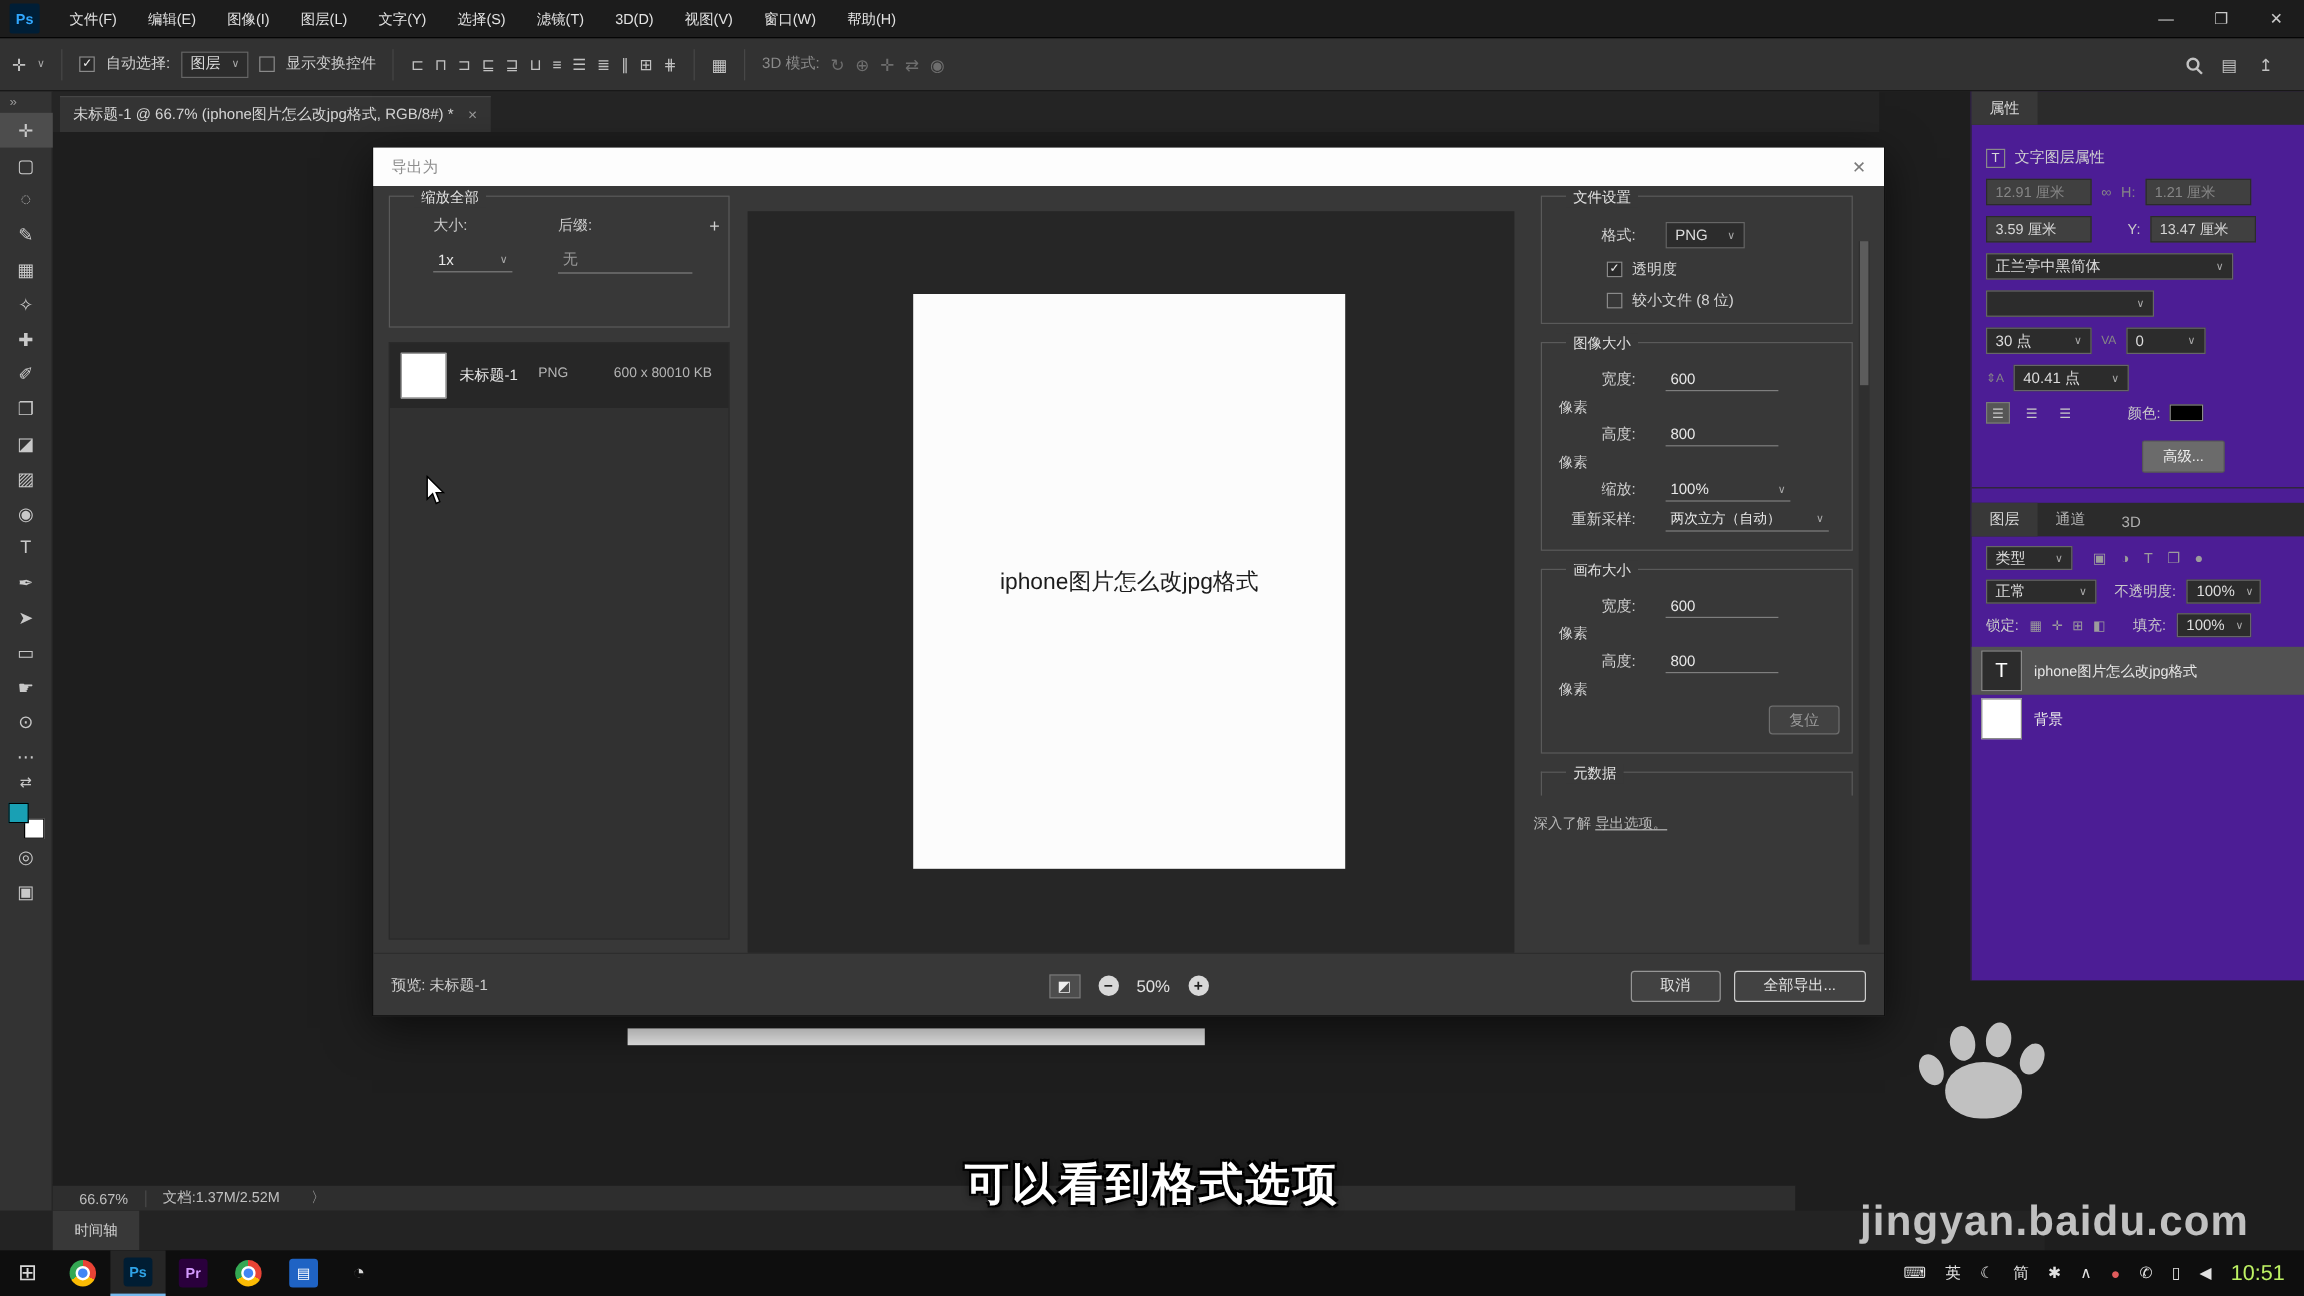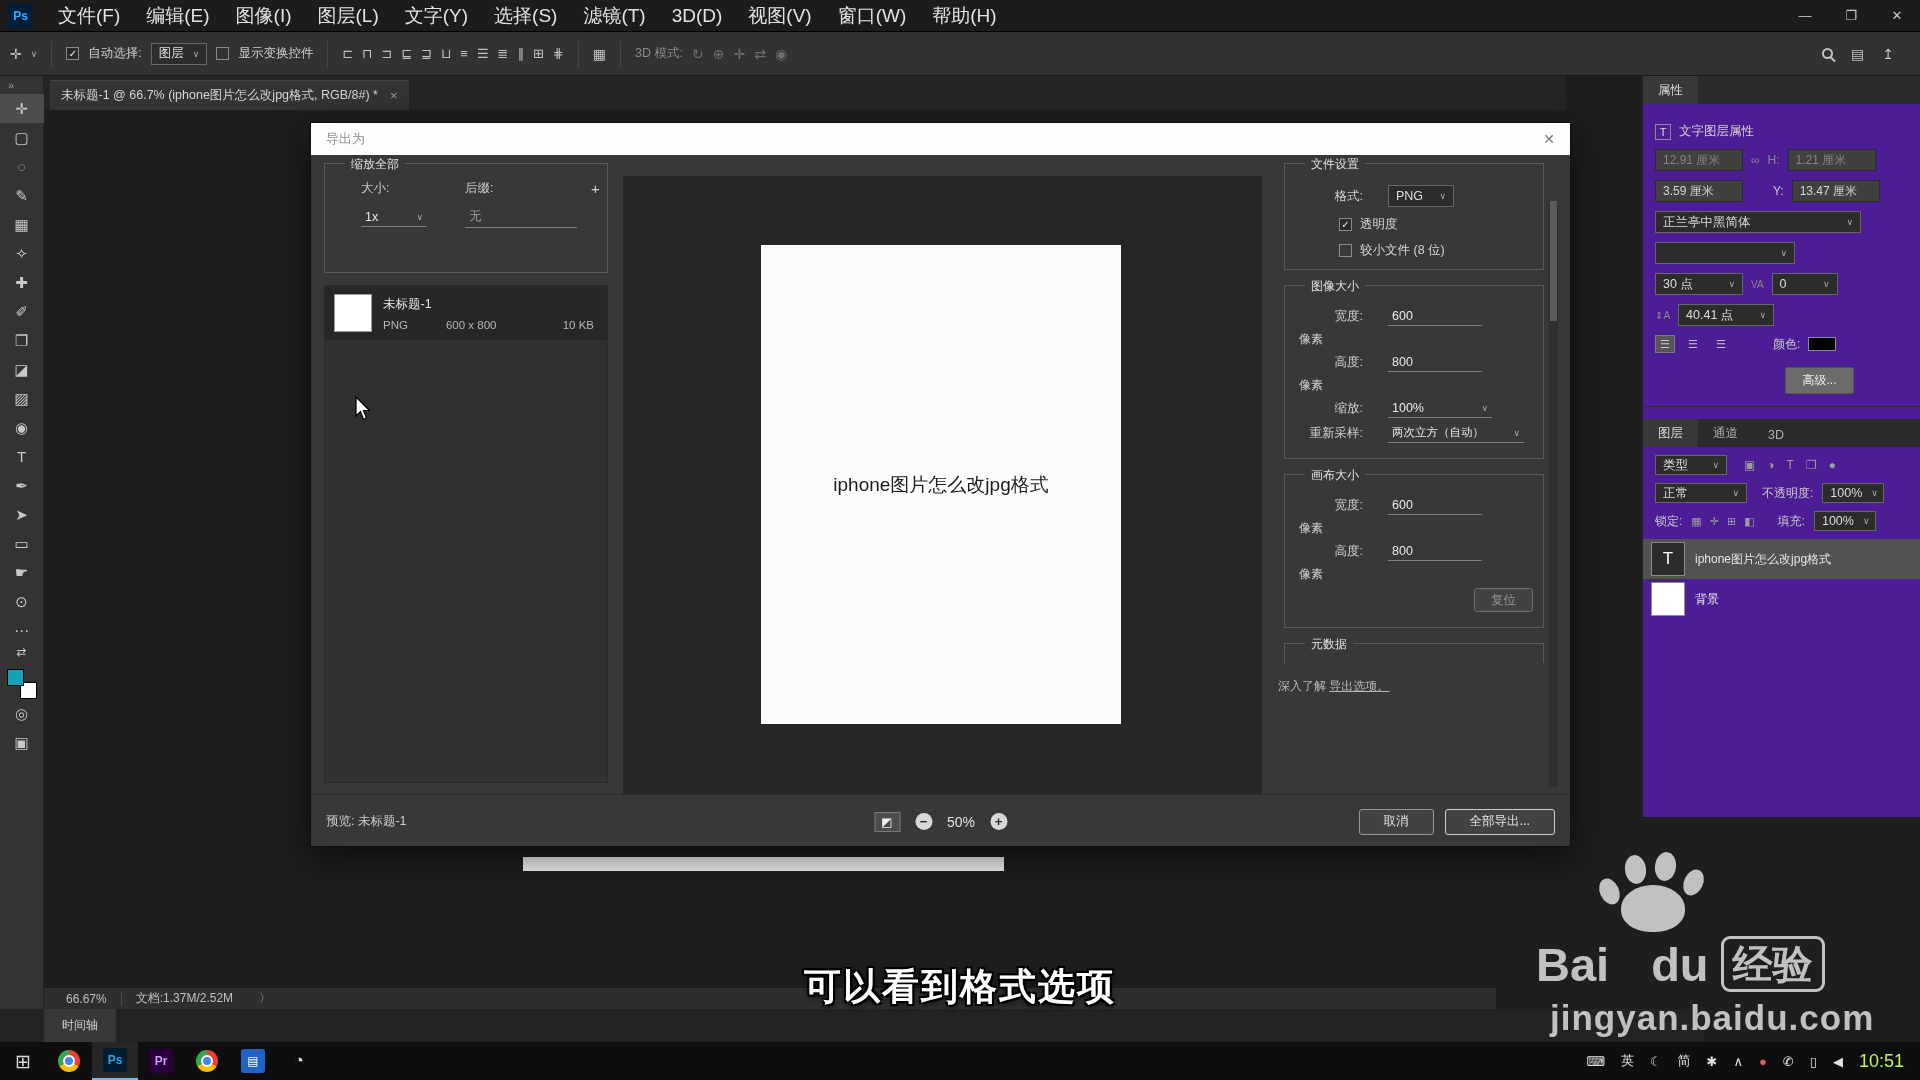--- a/index.html
+++ b/index.html
@@ -3,21 +3,21 @@
 <meta charset="utf-8">
 <style>
   *{box-sizing:border-box;margin:0;padding:0}
   html,body{width:1920px;height:1080px;overflow:hidden}
   body{background:#1e1e1e;font-family:"Liberation Sans","DejaVu Sans",sans-serif;color:#cfcfcf;font-size:13px;position:relative}
 
   
   .menubar{position:absolute;left:0;top:0;width:1920px;height:32px;background:#1c1c1c;border-bottom:1px solid #000;display:flex;align-items:center;z-index:30}
   .ps-logo{width:25px;height:25px;margin:0 12px 0 8px;background:#001e36;color:#31a8ff;font-weight:bold;font-size:12px;display:flex;align-items:center;justify-content:center;border-radius:2px}
   .menu-items{display:flex;align-items:center;height:32px}
-  .menu-item{padding:0 13px;line-height:32px;color:#e2e2e2;font-size:19px;cursor:default}
+  .menu-item{padding:0 13px;line-height:32px;color:#e2e2e2;font-size:12px;cursor:default}
   .win-controls{margin-left:auto;display:flex}
   .win-btn{width:46px;height:32px;text-align:center;line-height:32px;color:#c8c8c8;font-size:13px}
 
   
   .optionsbar{position:absolute;left:0;top:32px;width:1920px;height:44px;background:#323232;border-bottom:1px solid #181818;display:flex;align-items:center;padding:0 10px;gap:9px;z-index:30}
   .vdiv{width:1px;height:26px;background:#474747;margin:0 5px}
   .icon{color:#c2c2c2;font-size:14px;line-height:1}
   .icon.dim{color:#6e6e6e}
   .caret{font-size:9px;color:#aaa}
   .cb{width:13px;height:13px;border:1px solid #8a8a8a;background:#2a2a2a;display:inline-flex;align-items:center;justify-content:center;font-size:10px;color:#eee;flex:none}
@@ -56,21 +56,21 @@
   .legend{position:absolute;top:-8px;left:20px;background:#383838;padding:0 6px;font-size:12px;color:#e2e2e2;white-space:nowrap}
   .uline{border-bottom:1px solid #7e7e7e;color:#e8e8e8;font-size:12.5px;padding:2px 4px;display:inline-flex;justify-content:space-between;align-items:center;gap:8px}
 
   .dlg-left{position:absolute;left:13px;top:8px;width:284px;bottom:6px}
   .sa-grid{display:grid;grid-template-columns:104px 126px 1fr;row-gap:9px;padding-left:26px;align-items:center}
   .sa-label{font-size:12.5px;color:#c9c9c9}
   .sa-plus{font-size:15px;color:#d0d0d0;justify-self:end;padding-right:4px}
   .filelist{margin-top:12px;height:498px;background:#313131;border:1px solid #2a2a2a}
   .fitem{height:54px;background:#272727;display:flex;align-items:center;padding:0 9px;gap:11px}
   .fthumb{width:38px;height:38px;background:#ffffff;border:1px solid #9a9a9a;flex:none}
-  .fmeta{display:flex;flex-direction:column;gap:6px;flex:1}
+  .fmeta{display:flex;flex-direction:row;gap:17px;flex:1}
   .fname{font-size:12.5px;color:#e8e8e8}
   .fline{display:flex;font-size:11.5px;color:#b5b5b5}
   .fline .fdim{margin-left:38px}
   .fline .fsize{margin-left:auto;padding-right:4px}
 
   .dlg-preview{position:absolute;left:312px;top:21px;width:639px;bottom:0;background:#262626}
   .pv-canvas{position:absolute;left:138px;top:69px;width:360px;height:479px;background:#fcfcfc;display:flex;align-items:center;justify-content:center}
   .pv-text{color:#1c1c1c;font-size:19px;white-space:nowrap}
 
   .dlg-right{position:absolute;left:973px;top:8px;width:260px;display:flex;flex-direction:column;gap:15px}
@@ -558,25 +558,20 @@
 <div class="caption">可以看到格式选项</div>
 
 <div class="wm">
   <div class="paw">
     <i class="t1"></i>
       <i class="t2"></i>
       <i class="t3"></i>
       <i class="t4"></i>
       <i class="pad"></i>
   </div>
-  <div class="wm-line1">
-    <span class="wm-bai">Bai</span>
-    <span class="wm-du">du</span>
-    <span class="wm-exp">经验</span>
-  </div>
   <div class="wm-url">jingyan.baidu.com</div>
 </div>
 
 <div class="taskbar">
   <span class="tb-slot">
       <span class="start-g">⊞</span>
     </span>
   <span class="tb-slot">
       <span class="chrome"></span>
     </span>

